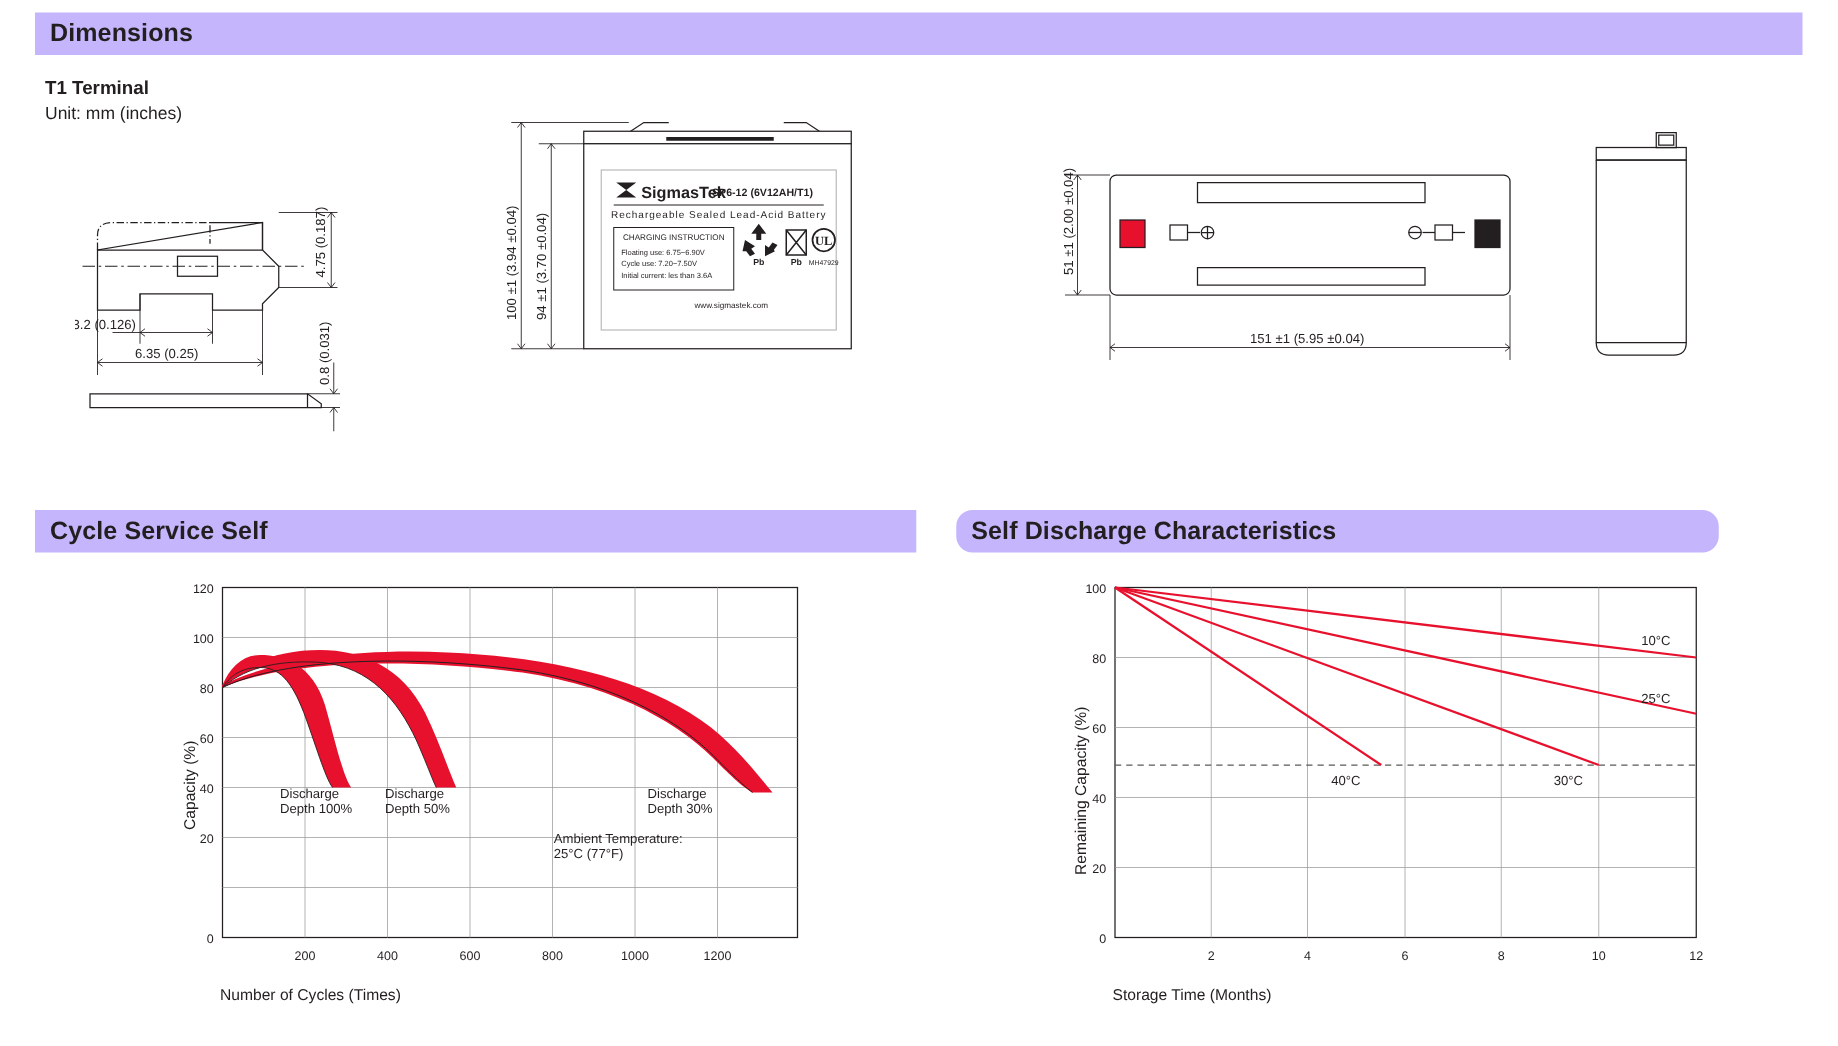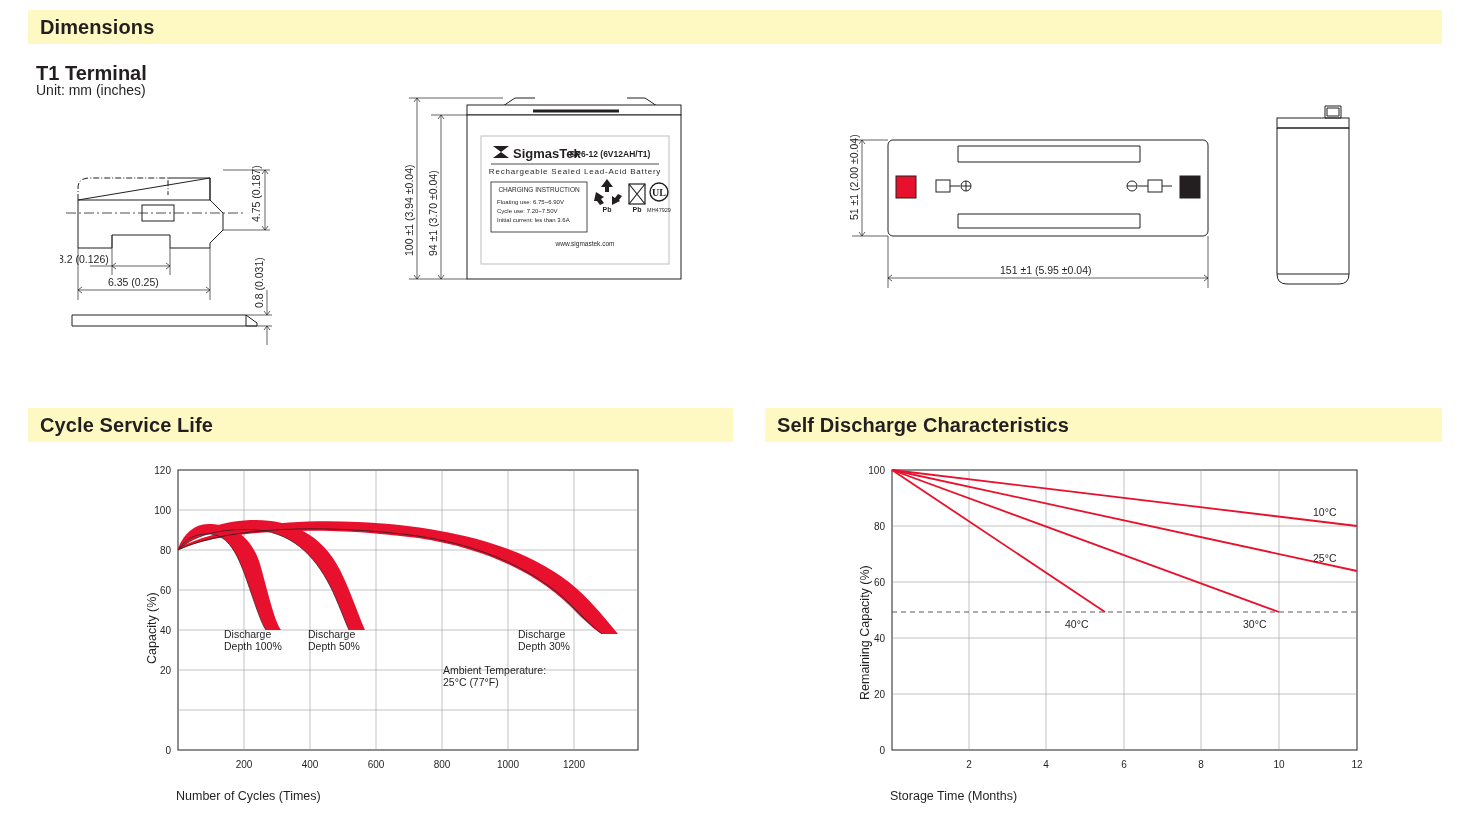--- a/index.html
+++ b/index.html
@@ -9,39 +9,39 @@
     background: #ffffff;
     font-family: "Liberation Sans", sans-serif;
     color: #231f20;
     overflow: hidden;
   }
   .page { position: relative; width: 1470px; height: 837px; }
 
   
   .section-bar {
     position: absolute;
-    background: #fef9c3;
+    background: #c4b5fd;
     display: flex;
     align-items: center;
     padding-left: 12px;
   }
   .section-bar .title {
     font-size: 20px;
     font-weight: bold;
     color: #231f20;
     letter-spacing: 0.1px;
   }
   #bar-dimensions { left: 28px; top: 10px; width: 1414px; height: 34px; }
   #bar-cycle      { left: 28px; top: 408px; width: 705px; height: 34px; }
-  #bar-self       { left: 765px; top: 408px; width: 677px; height: 34px; }
+  #bar-self       { left: 765px; top: 408px; width: 610px; height: 34px; border-radius: 13px; }
 
   
   .t1-title {
     position: absolute; left: 36px; top: 62px;
-    font-size: 20px; font-weight: bold;
+    font-size: 15px; font-weight: bold;
   }
   .unit-label {
     position: absolute; left: 36px; top: 82px;
     font-size: 14px; font-weight: normal;
   }
 
   
   .dwg { position: absolute; }
   .dim-text { font-size: 10.5px; fill: #231f20; font-family: "Liberation Sans", sans-serif; }
 
@@ -244,21 +244,21 @@
       <path d="M70 14 L86 14 L86 26 L70 26 Z"></path>
       <path d="M72 16 L84 16 L84 24 L72 24 Z" fill="#ffffff"></path>
       <rect x="22" y="26" width="72" height="10"></rect>
       <path d="M22 36 L22 182 L94 182 L94 36"></path>
       <path d="M22 182 Q22 192 32 192 L84 192 Q94 192 94 182"></path>
       <path d="M22 36 L94 36"></path>
     </g>
   </svg>
 
   <div class="section-bar" id="bar-cycle">
-    <span class="title">Cycle Service Life</span>
+    <span class="title">Cycle Service Self</span>
   </div>
 
   <svg class="chart-wrap" id="chart-cycle" style="left:28px; top:452px;" width="705" height="370" viewBox="0 0 705 370">
 
     <rect x="150" y="18" width="460" height="280" fill="#ffffff" stroke="#231f20" stroke-width="1"></rect>
 
     <g stroke="#9a9a9a" stroke-width="0.6">
       <line x1="216" y1="18" x2="216" y2="298"></line>
       <line x1="282" y1="18" x2="282" y2="298"></line>
       <line x1="348" y1="18" x2="348" y2="298"></line>

